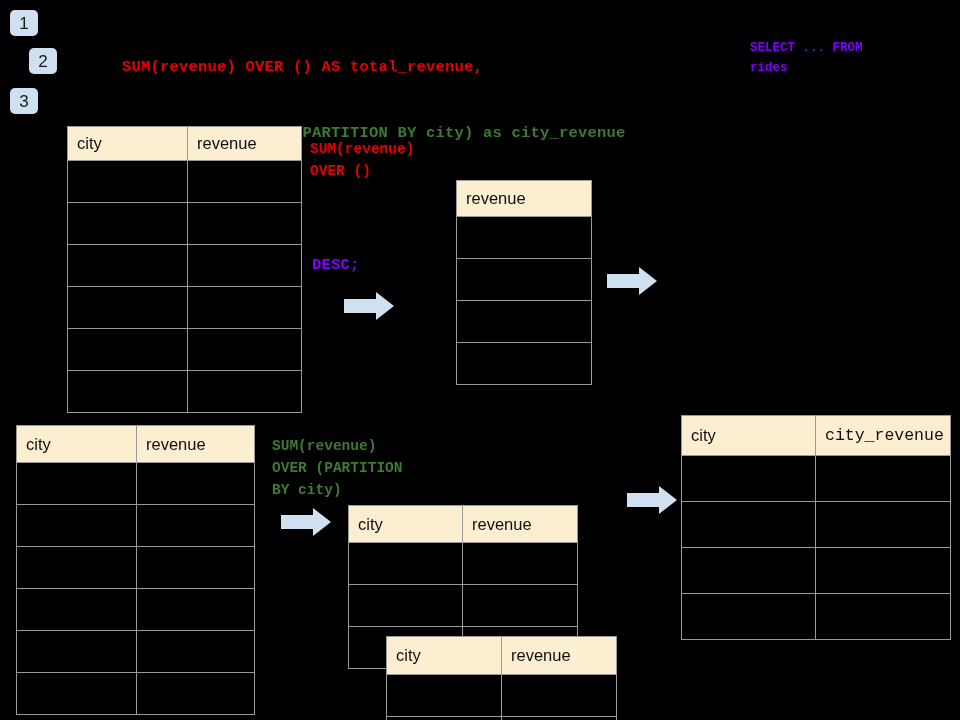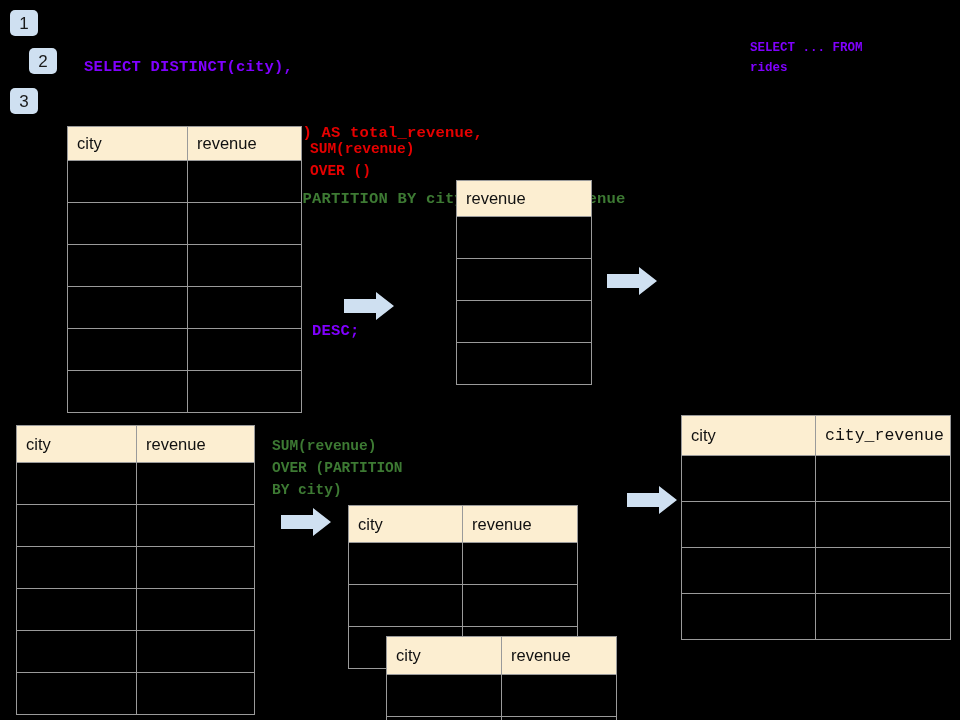--- a/index.html
+++ b/index.html
@@ -110,21 +110,20 @@
     <span>1</span>
   </div>
   <div class="step-badge" style="left:29px; top:48px;">
     <span>2</span>
   </div>
   <div class="step-badge" style="left:10px; top:88px;">
     <span>3</span>
   </div>
 
   <div class="sql-block" style="left:84px; top:12px;">
-    <div class="sql-line c-purple">SELECT DISTINCT(city),</div>
     <div class="sql-line c-red">    SUM(revenue) OVER () AS total_revenue,</div>
     <div class="sql-line c-green">    SUM(revenue) OVER (PARTITION BY city) as city_revenue</div>
     <div class="sql-line c-purple">  FROM rides</div>
     <div class="sql-line c-purple">  ORDER by city_revenue DESC;</div>
   </div>
 
   <div class="side-note" style="left:750px; top:38px;">SELECT ... FROM
 rides</div>
 
   <div class="annot red" style="left:310px; top:138px;">SUM(revenue)

